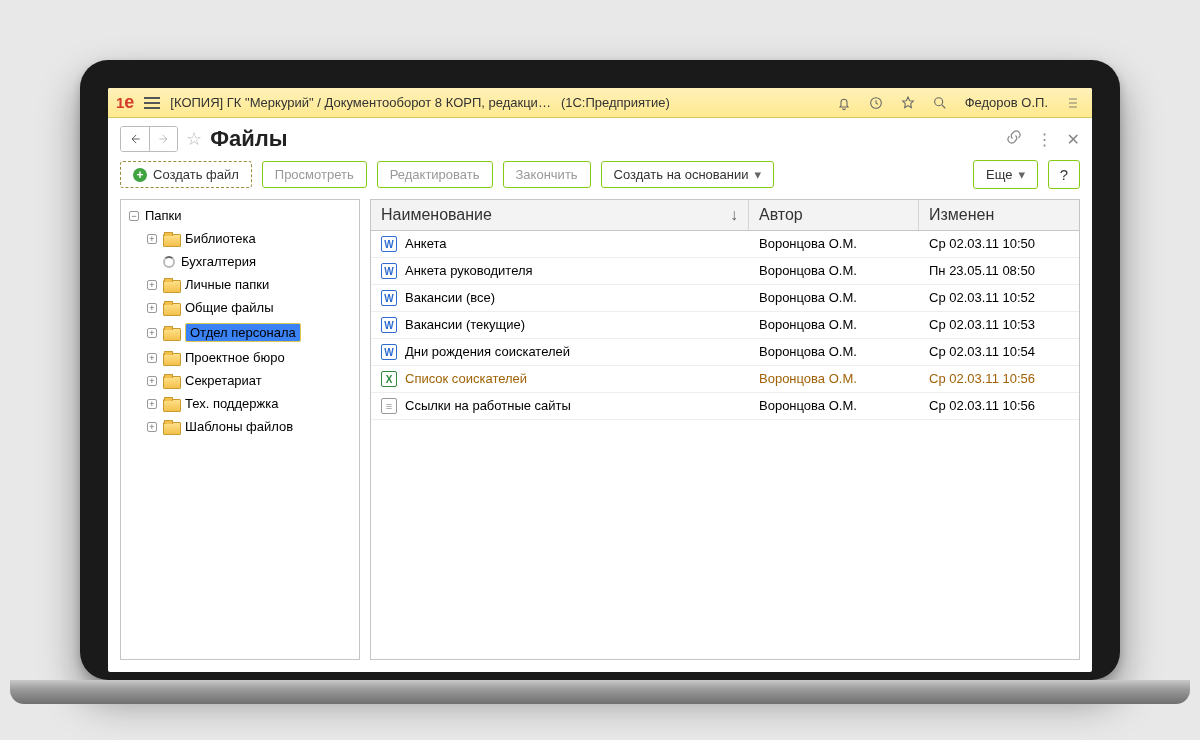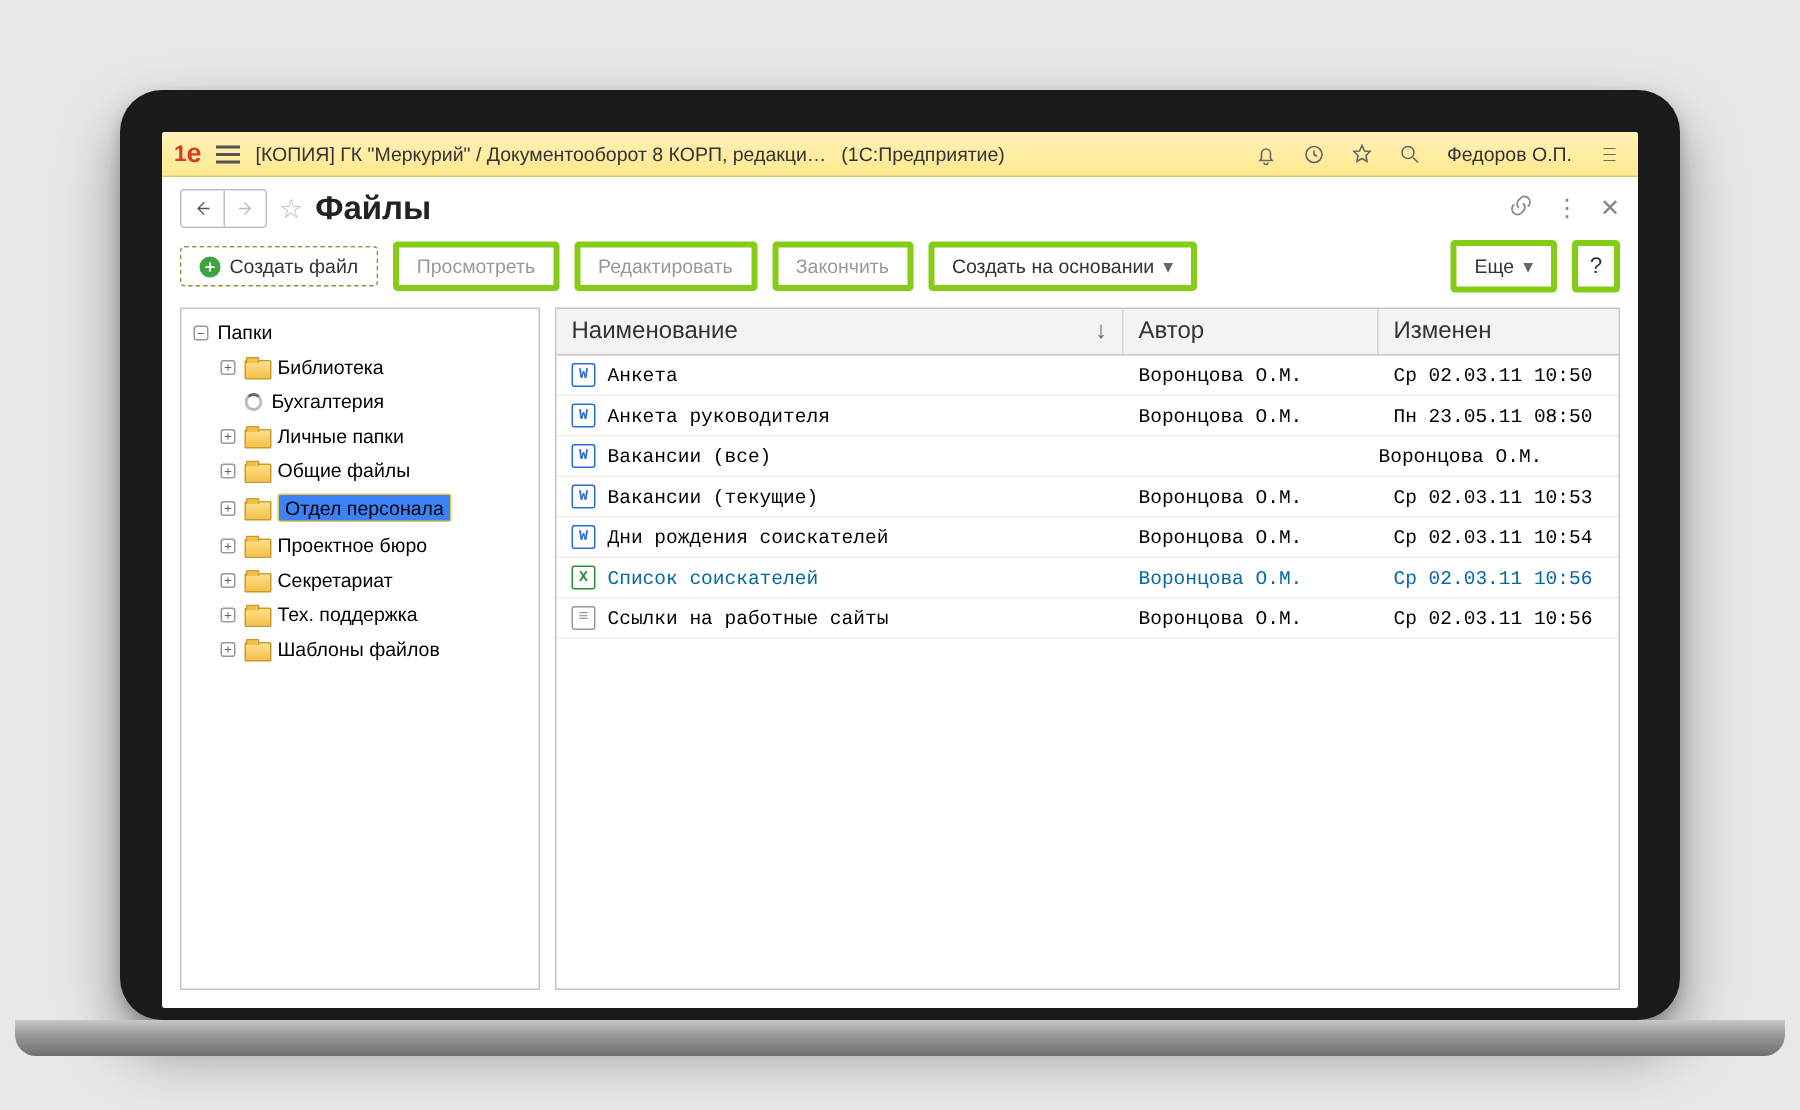--- a/index.html
+++ b/index.html
@@ -92,21 +92,21 @@
   .star-outline { color:#bbb; font-size:18px; }
   .page-title { font-size:22px; font-weight:700; color:#222; }
   .hdr-right { margin-left:auto; display:flex; gap:14px; align-items:center; color:#888; }
   .hdr-right .iconlink { cursor:pointer; font-size:16px; }
 
   
   .toolbar {
     display:flex; align-items:center; gap:10px; padding: 2px 12px 10px 12px;
   }
   .btn {
-    border:4px solid #84cc16; background:#fff; padding:5px 12px;
+    border:1px solid #84cc16; background:#fff; padding:5px 12px;
     border-radius:3px; font-size:13px; color:#333; cursor:pointer;
     display:inline-flex; align-items:center; gap:6px;
   }
   .btn.primary { border:1px dashed #9a8b3f; }
   .btn.disabled { color:#999; cursor:default; }
   .btn.square { width:32px; justify-content:center; padding:5px 0; font-size:15px; }
   .plus-icon {
     width:14px; height:14px; border-radius:50%; background:#3fa33f;
     display:flex; align-items:center; justify-content:center; color:#fff;
     font-weight:bold; font-size:12px; line-height:1;
@@ -161,22 +161,22 @@
     padding:6px 10px; border-right:1px solid #d5d5d5; display:flex; align-items:center; gap:4px;
   }
   .gh-cell:last-child { border-right:none; }
   .col-name { flex: 1 1 0; }
   .col-author { width: 170px; }
   .col-changed { width: 160px; }
   .sort-arrow { margin-left:auto; color:#666; }
 
   .grid-body { overflow:auto; flex:1; }
   .gr-row { display:flex; border-bottom:1px solid #eee; font-size:13px; }
-  .gr-row.dim { color:#0369a1; }
-  .gr-cell { padding:5px 10px; display:flex; align-items:center; gap:8px;font-family:Liberation Mono, monospace; }
+  .gr-row.dim { color:#a16207; }
+  .gr-cell { padding:5px 10px; display:flex; align-items:flex-start; gap:8px; }
   .gr-cell.col-name { flex:1 1 0; }
   .gr-cell.col-author { width:170px; }
   .gr-cell.col-changed { width:160px; }
 
   .ficon {
     width:16px; height:16px; border:1.5px solid #2d6cd1; color:#2d6cd1;
     font-size:10px; font-weight:bold; display:flex; align-items:center; justify-content:center;
     border-radius:2px; background:#fff;
   }
   .ficon.word::before { content:"W"; }
@@ -385,20 +385,23 @@
               </div>
             </div>
             <div class="gr-row">
               <div class="gr-cell col-name">
                 <span class="ficon word"></span>
                 <span>Вакансии (все)</span>
               </div>
               <div class="gr-cell col-author">
                 <span>Воронцова О.М.</span>
               </div>
+              <div class="gr-cell col-changed">
+                <span>Ср 02.03.11 10:52</span>
+              </div>
             </div>
             <div class="gr-row">
               <div class="gr-cell col-name">
                 <span class="ficon word"></span>
                 <span>Вакансии (текущие)</span>
               </div>
               <div class="gr-cell col-author">
                 <span>Воронцова О.М.</span>
               </div>
               <div class="gr-cell col-changed">

